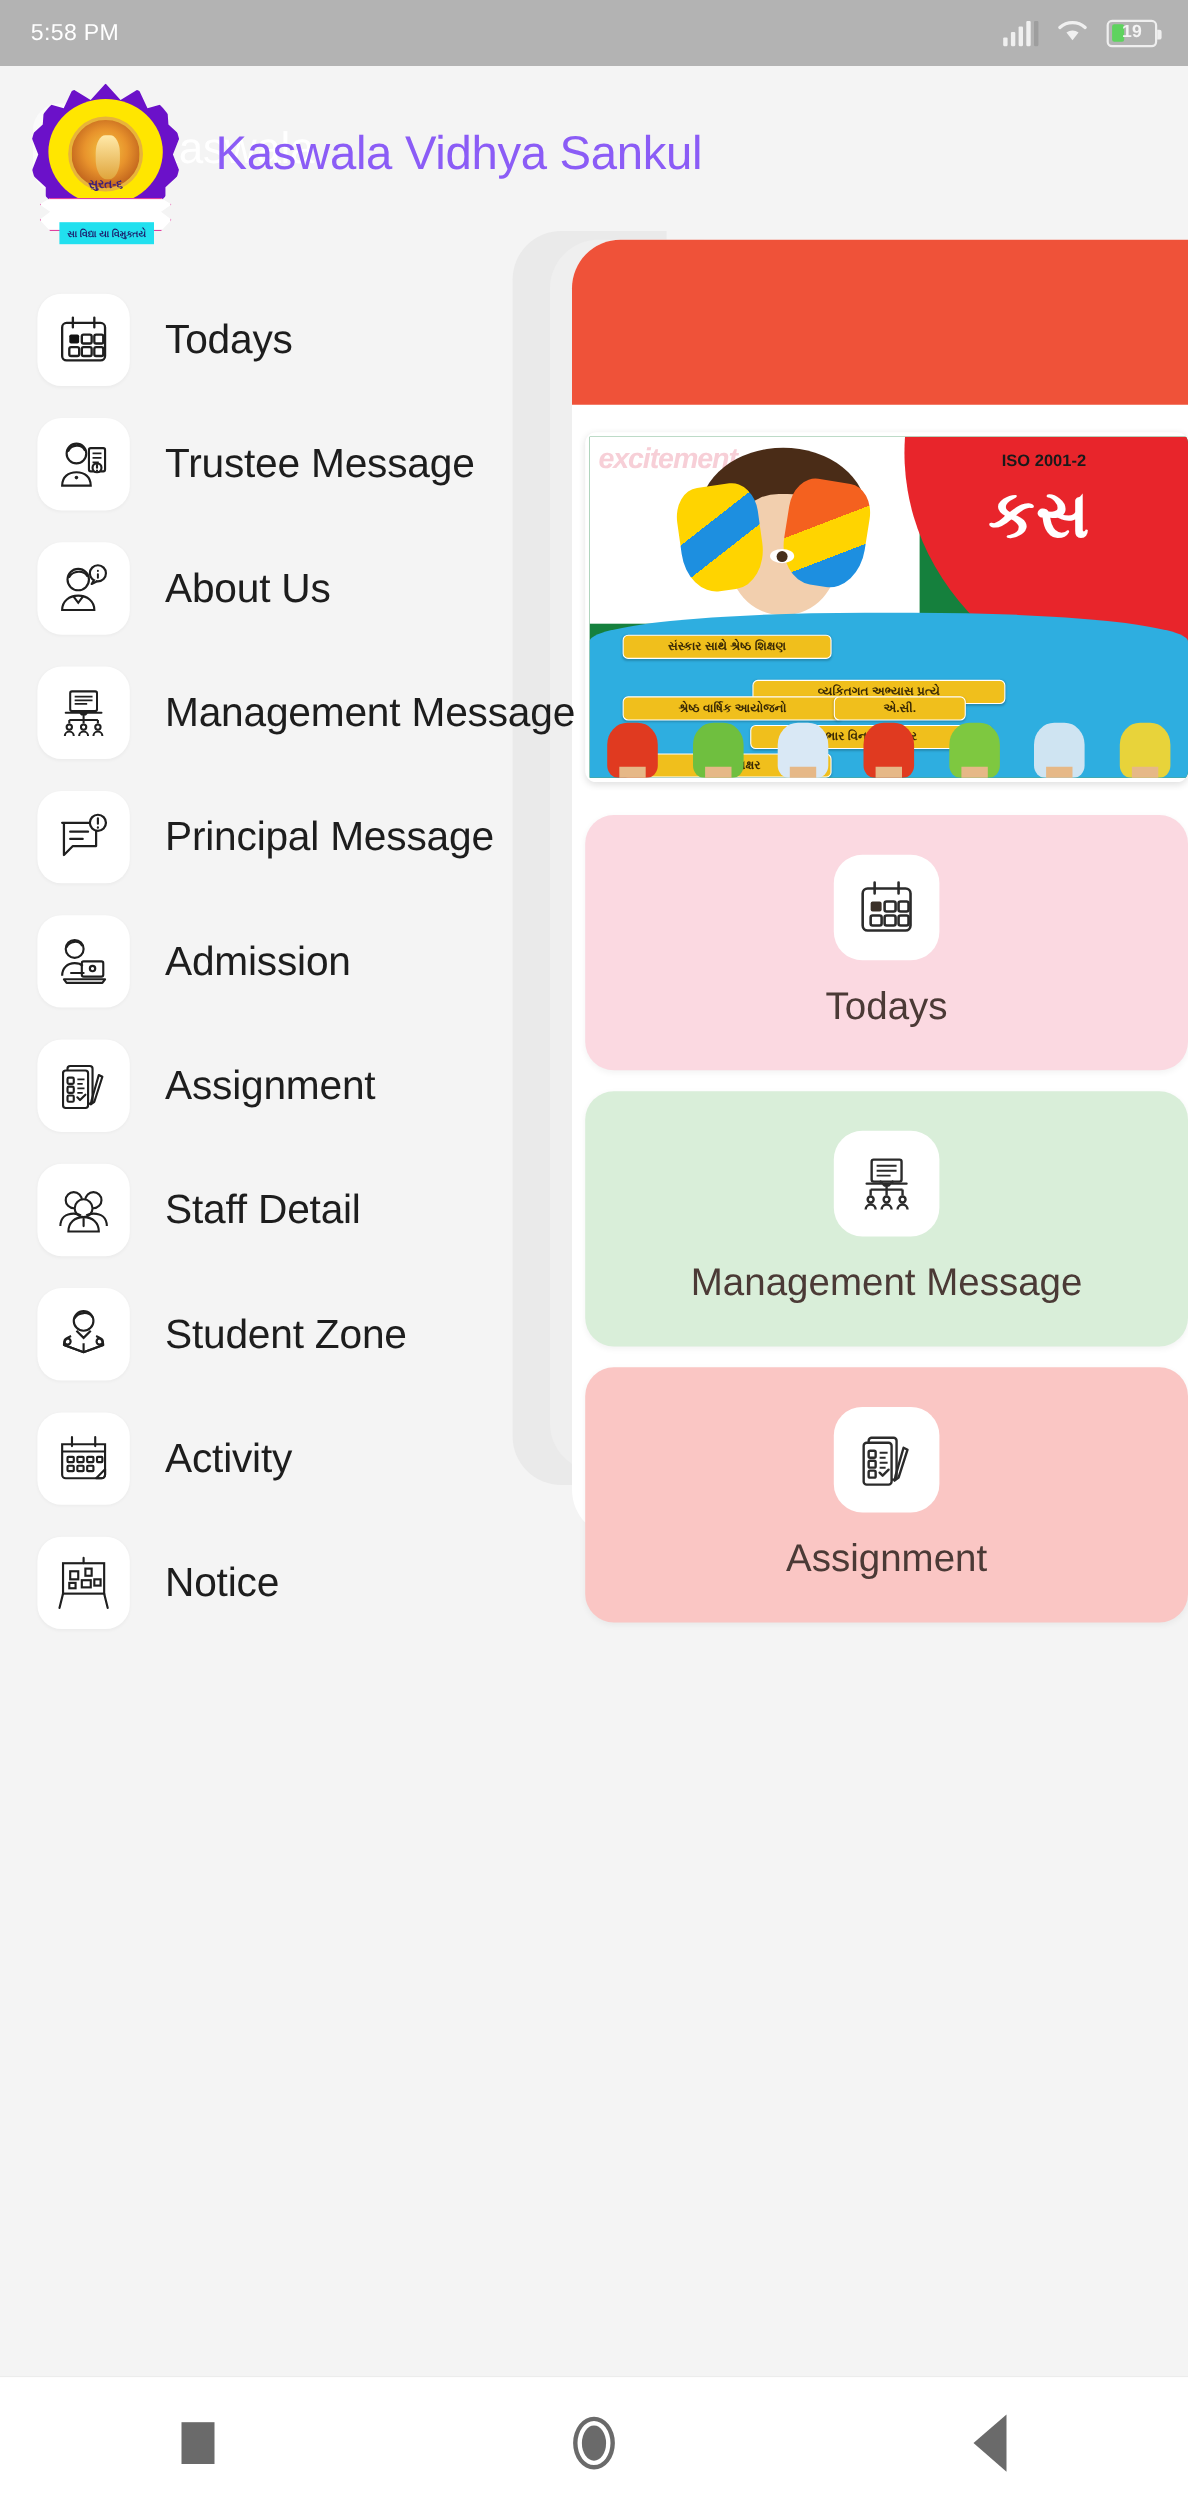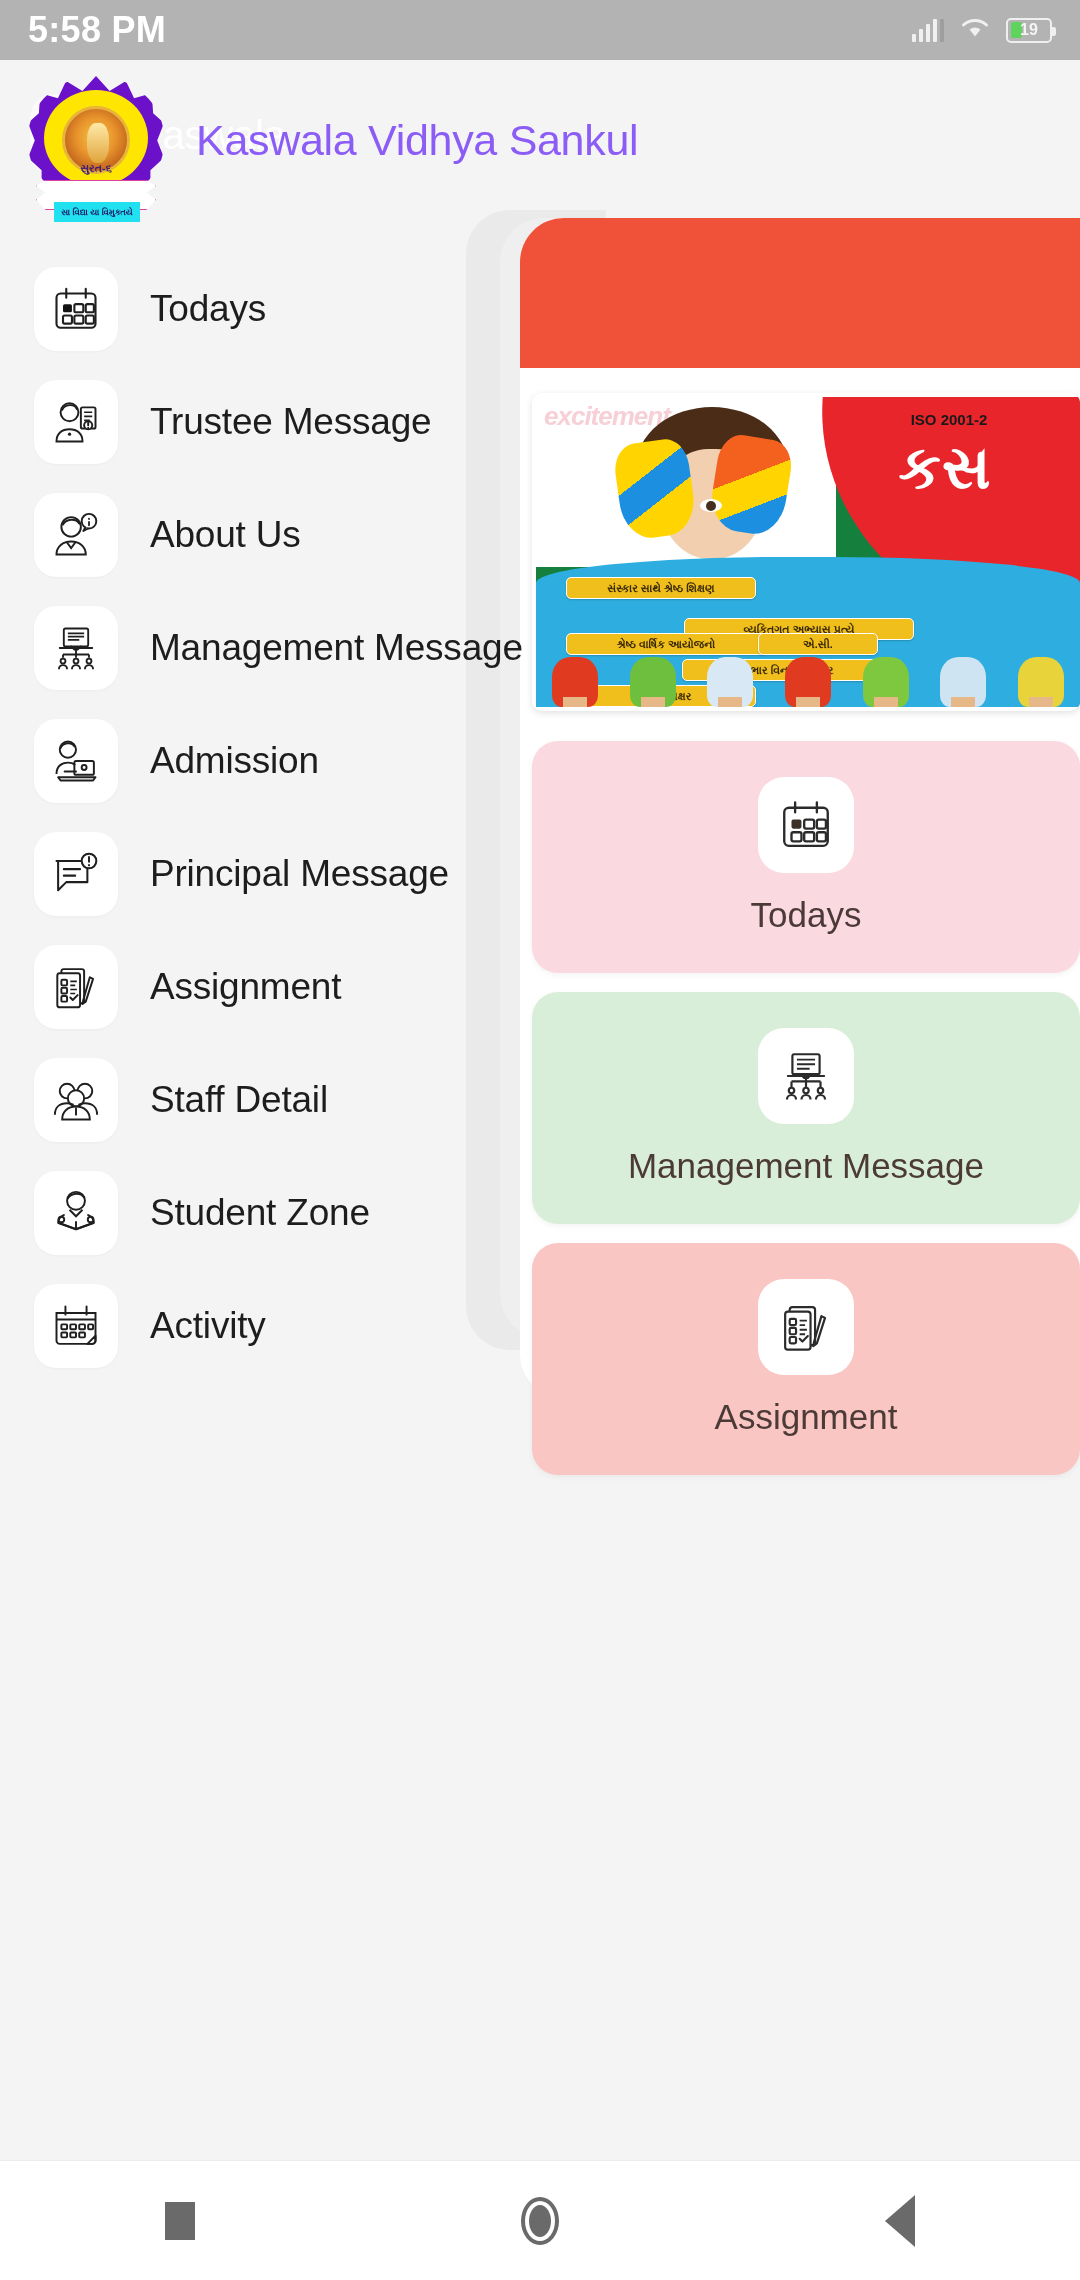--- a/index.html
+++ b/index.html
@@ -10,21 +10,21 @@
     overflow:hidden;
     position:relative;
   }
 
   
   #status-bar{
     position:absolute; left:0; top:0; width:1080px; height:60px;
     background:#b3b3b3; display:flex; align-items:center;
     padding:0 28px; color:#ffffff;
   }
-  #status-time{ font-size:36px; font-weight:700; letter-spacing:.3px; }
+  #status-time{ font-size:21px; font-weight:400; letter-spacing:.3px; }
   #status-icons{ margin-left:auto; display:flex; align-items:center; gap:16px; }
   .sig-bars{ display:flex; align-items:flex-end; gap:2.5px; height:24px; }
   .sig-bars i{ display:block; width:4.5px; background:#f0f0f0; border-radius:1px; }
   .sig-bars i:nth-child(1){ height:8px; }
   .sig-bars i:nth-child(2){ height:13px; }
   .sig-bars i:nth-child(3){ height:18px; }
   .sig-bars i:nth-child(4){ height:23px; }
   .sig-bars i:nth-child(5){ height:23px; background:#9e9e9e; }
   .batt{
     width:46px; height:25px; border:2.5px solid #efefef; border-radius:5px;
@@ -475,43 +475,43 @@
             <circle cx="32" cy="48" r="3"></circle>
             <circle cx="48" cy="48" r="3"></circle>
           <path d="M11 58a5 5 0 0 1 10 0M27 58a5 5 0 0 1 10 0M43 58a5 5 0 0 1 10 0"></path>
         </svg>
       </div>
       <div class="menu-label">Management Message</div>
     </div>
 
     <div class="menu-item">
       <div class="menu-ico">
+        <svg viewBox="0 0 64 64" fill="none" stroke="#1f1f1f" stroke-width="2.5">
+          <path d="M8 16h38v26H20l-10 10V16z" stroke-linejoin="round"></path>
+          <path d="M17 26h20M17 34h14" stroke-linecap="round"></path>
+          <circle cx="48" cy="16" r="9" fill="#fff"></circle>
+          <path d="M48 11v6M48 21v.4" stroke-linecap="round" stroke-width="2.4"></path>
+        </svg>
+      </div>
+      <div class="menu-label">Principal Message</div>
+    </div>
+
+    <div class="menu-item">
+      <div class="menu-ico">
         <svg viewBox="0 0 64 64" fill="none" stroke="#1f1f1f" stroke-width="2.4">
           <circle cx="22" cy="18" r="10"></circle>
           <path d="M13 16c3-7 14-8 17-2" stroke-linecap="round"></path>
           <path d="M8 48c0-9 6-14 14-14 4 0 7 1 9 3"></path>
           <rect x="30" y="32" width="24" height="17" rx="2"></rect>
           <circle cx="42" cy="40" r="3"></circle>
           <path d="M10 52h46l-3 4H13z" stroke-linejoin="round"></path>
           <path d="M18 45h14" stroke-linecap="round"></path>
         </svg>
       </div>
       <div class="menu-label">Admission</div>
-    </div>
-
-    <div class="menu-item">
-      <div class="menu-ico">
-        <svg viewBox="0 0 64 64" fill="none" stroke="#1f1f1f" stroke-width="2.5">
-          <path d="M8 16h38v26H20l-10 10V16z" stroke-linejoin="round"></path>
-          <path d="M17 26h20M17 34h14" stroke-linecap="round"></path>
-          <circle cx="48" cy="16" r="9" fill="#fff"></circle>
-          <path d="M48 11v6M48 21v.4" stroke-linecap="round" stroke-width="2.4"></path>
-        </svg>
-      </div>
-      <div class="menu-label">Principal Message</div>
     </div>
 
     <div class="menu-item">
       <div class="menu-ico">
         <svg viewBox="0 0 64 64" fill="none" stroke="#1f1f1f" stroke-width="2.4">
           <rect x="14" y="10" width="28" height="42" rx="3"></rect>
           <rect x="9" y="15" width="28" height="42" rx="3" fill="#fff"></rect>
           <rect x="14" y="23" width="7" height="7" rx="1.5"></rect>
           <rect x="14" y="33" width="7" height="7" rx="1.5"></rect>
           <rect x="14" y="43" width="7" height="7" rx="1.5"></rect>
@@ -566,20 +566,35 @@
           <rect x="47" y="30" width="6" height="6" rx="1"></rect>
           <rect x="14" y="40" width="7" height="6" rx="1"></rect>
           <rect x="25" y="40" width="7" height="6" rx="1"></rect>
           <rect x="36" y="40" width="7" height="6" rx="1"></rect>
           <path d="M46 54l10-10v6a4 4 0 0 1-4 4z" stroke-linejoin="round"></path>
         </svg>
       </div>
       <div class="menu-label">Activity</div>
     </div>
 
+    <div class="menu-item">
+      <div class="menu-ico">
+        <svg viewBox="0 0 64 64" fill="none" stroke="#1f1f1f" stroke-width="2.4">
+          <rect x="9" y="10" width="46" height="34"></rect>
+          <path d="M32 4v6" stroke-linecap="round"></path>
+          <path d="M9 44l-4 16M55 44l4 16" stroke-linecap="round"></path>
+          <rect x="17" y="19" width="9" height="9"></rect>
+          <rect x="34" y="16" width="7" height="8"></rect>
+          <rect x="30" y="29" width="10" height="8"></rect>
+          <rect x="16" y="32" width="7" height="6"></rect>
+          <rect x="44" y="28" width="7" height="7"></rect>
+        </svg>
+      </div>
+      <div class="menu-label">Notice</div>
+    </div>
 
   </div>
 </div>
 
 <div id="nav-bar">
   <div class="nav-btn">
     <span id="nav-square"></span>
   </div>
   <div class="nav-btn">
     <span id="nav-home">

